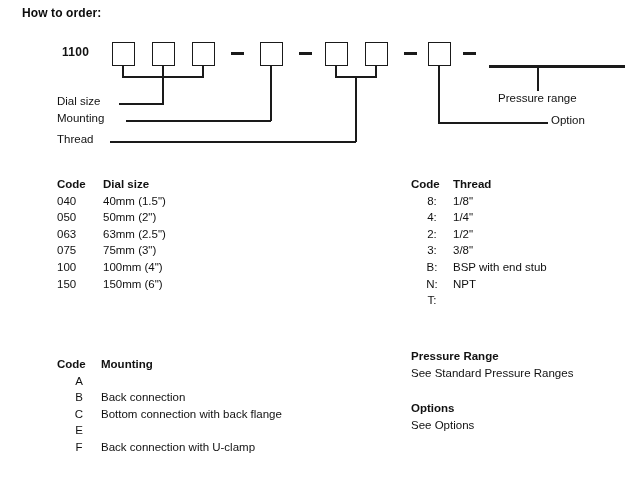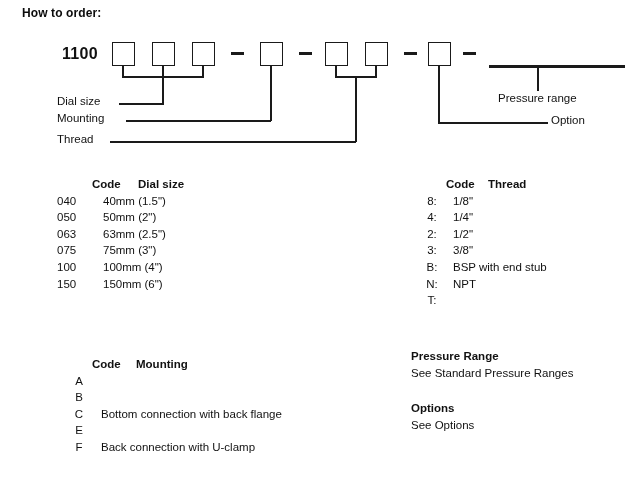--- a/index.html
+++ b/index.html
@@ -27,21 +27,21 @@
     color: #0b0b0b;
   }
 
   
   #order-code-diagram {
     left: 0; top: 0; width: 633px; height: 160px;
   }
   #series-number {
     left: 62px;
     top: 45px;
-    font-size: 16px;
+    font-size: 12px;
     font-weight: bold;
     letter-spacing: 0.3px;
   }
   .code-box {
     width: 21px;
     height: 22px;
     border: 1.6px solid #1a1a1a;
     background: #ffffff;
     box-sizing: content-box;
   }
@@ -66,21 +66,21 @@
   }
 
   
   .code-table { font-size: 11.5px; }
   .code-table .thead,
   .code-table .trow {
     display: flex;
     line-height: 16.6px;
     white-space: nowrap;
   }
-  .code-table .thead { font-weight: bold; margin-left: 35px; }
+  .code-table .thead { font-weight: bold; }
   .code-table .c-code {
     width: 46px;
     flex: 0 0 46px;
   }
   .code-table .c-desc { flex: 1 1 auto; }
 
   #dial-size-table { left: 57px; top: 176px; }
   #mounting-table  { left: 57px; top: 356px; }
   #thread-table    { left: 411px; top: 176px; }
   #mounting-table .c-code { width: 44px; flex: 0 0 44px; text-align: center; }
@@ -181,20 +181,21 @@
 <div class="abs code-table" id="mounting-table">
   <div class="thead">
     <span class="c-code">Code</span>
     <span class="c-desc">Mounting</span>
   </div>
   <div class="trow">
     <span class="c-code">A</span>
   </div>
   <div class="trow">
     <span class="c-code">B</span>
+    <span class="c-desc">Back connection</span>
   </div>
   <div class="trow">
     <span class="c-code">C</span>
     <span class="c-desc">Bottom connection with back flange</span>
   </div>
   <div class="trow">
     <span class="c-code">E</span>
   </div>
   <div class="trow">
     <span class="c-code">F</span>

